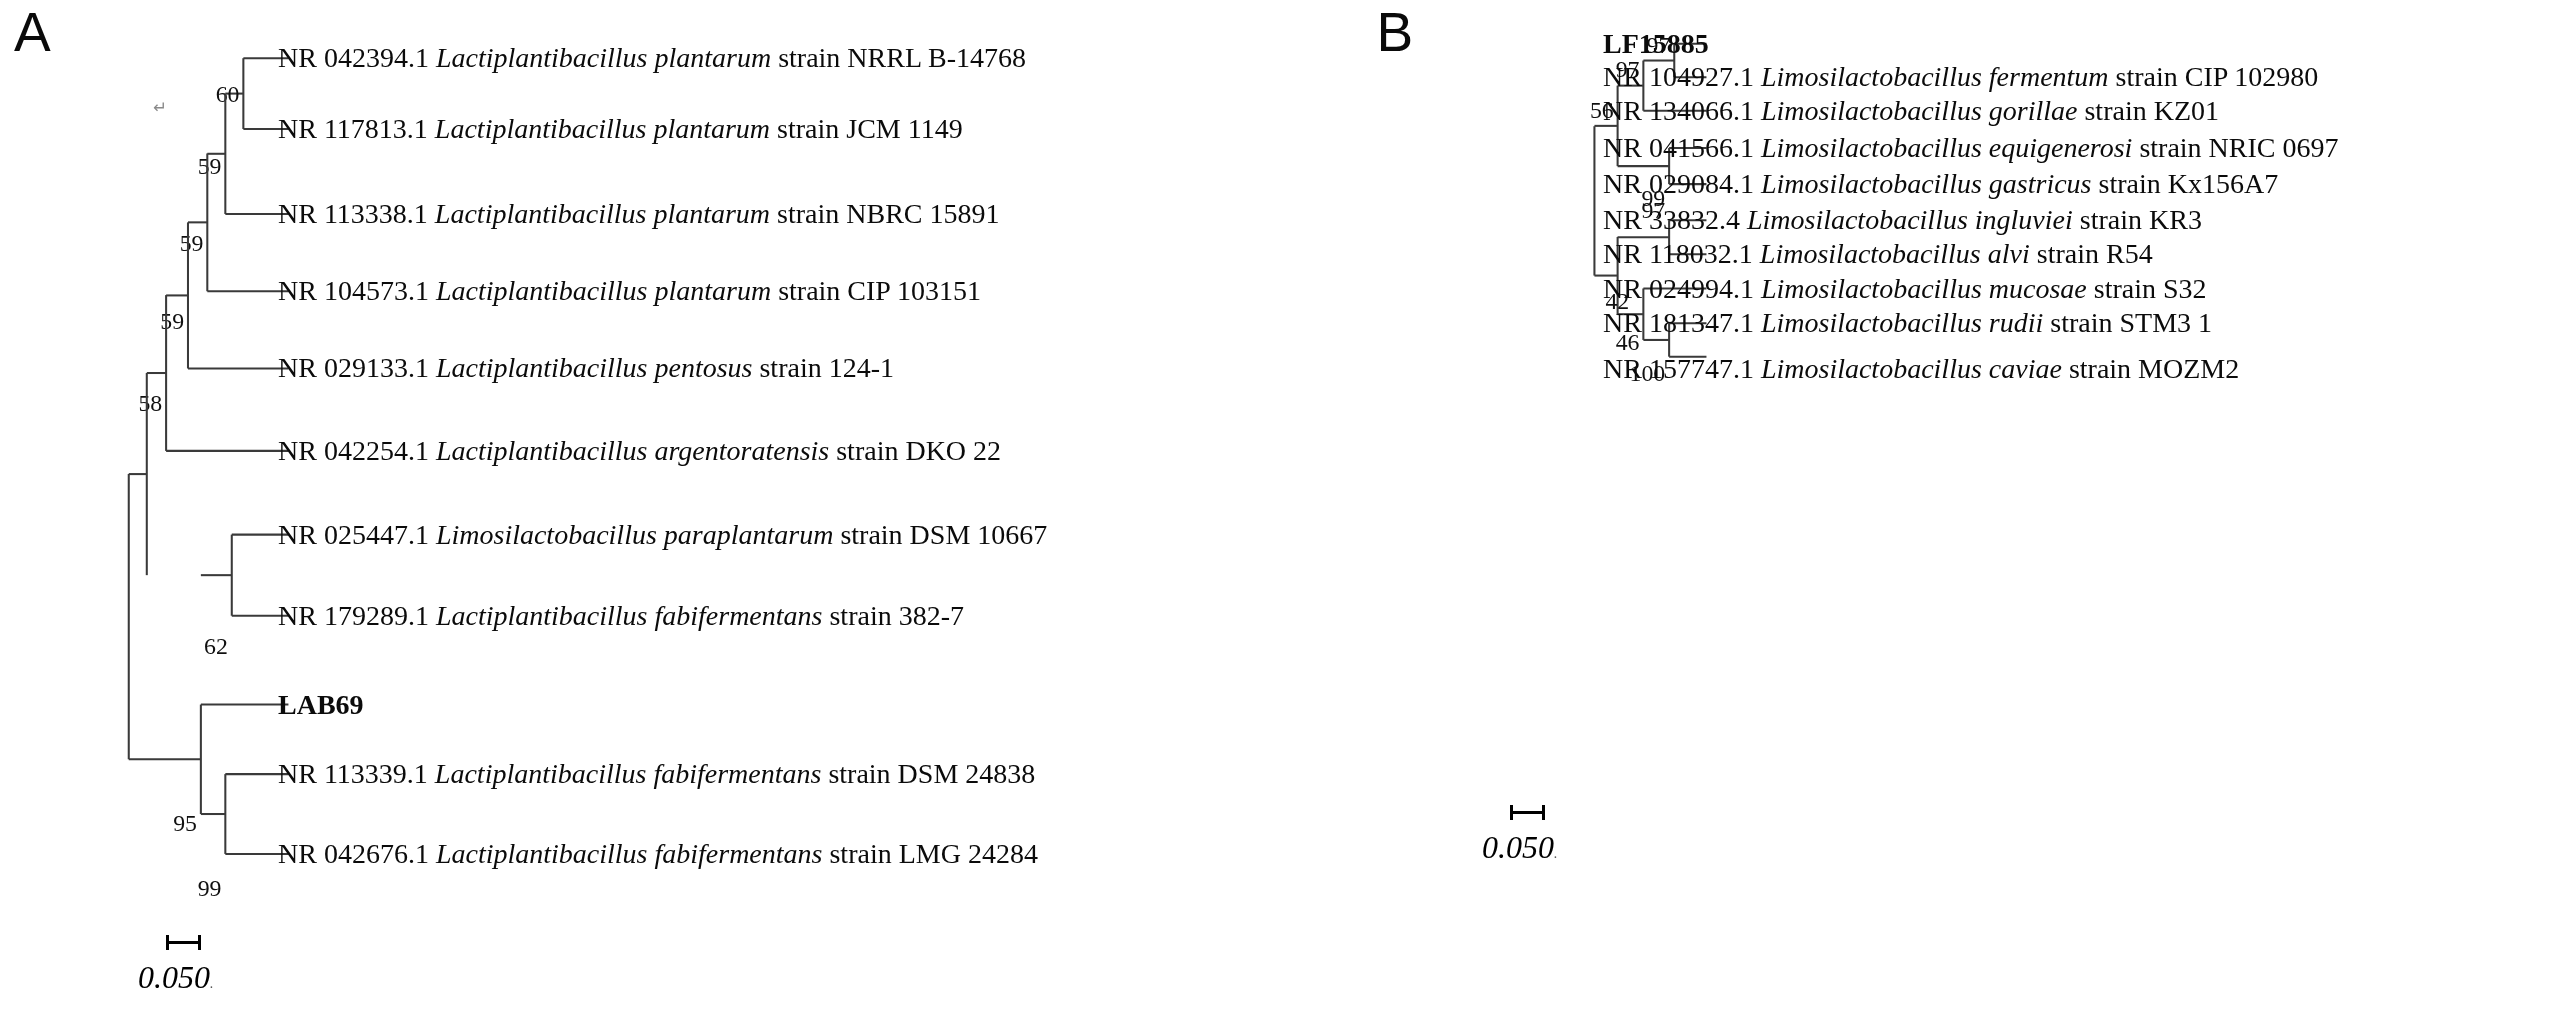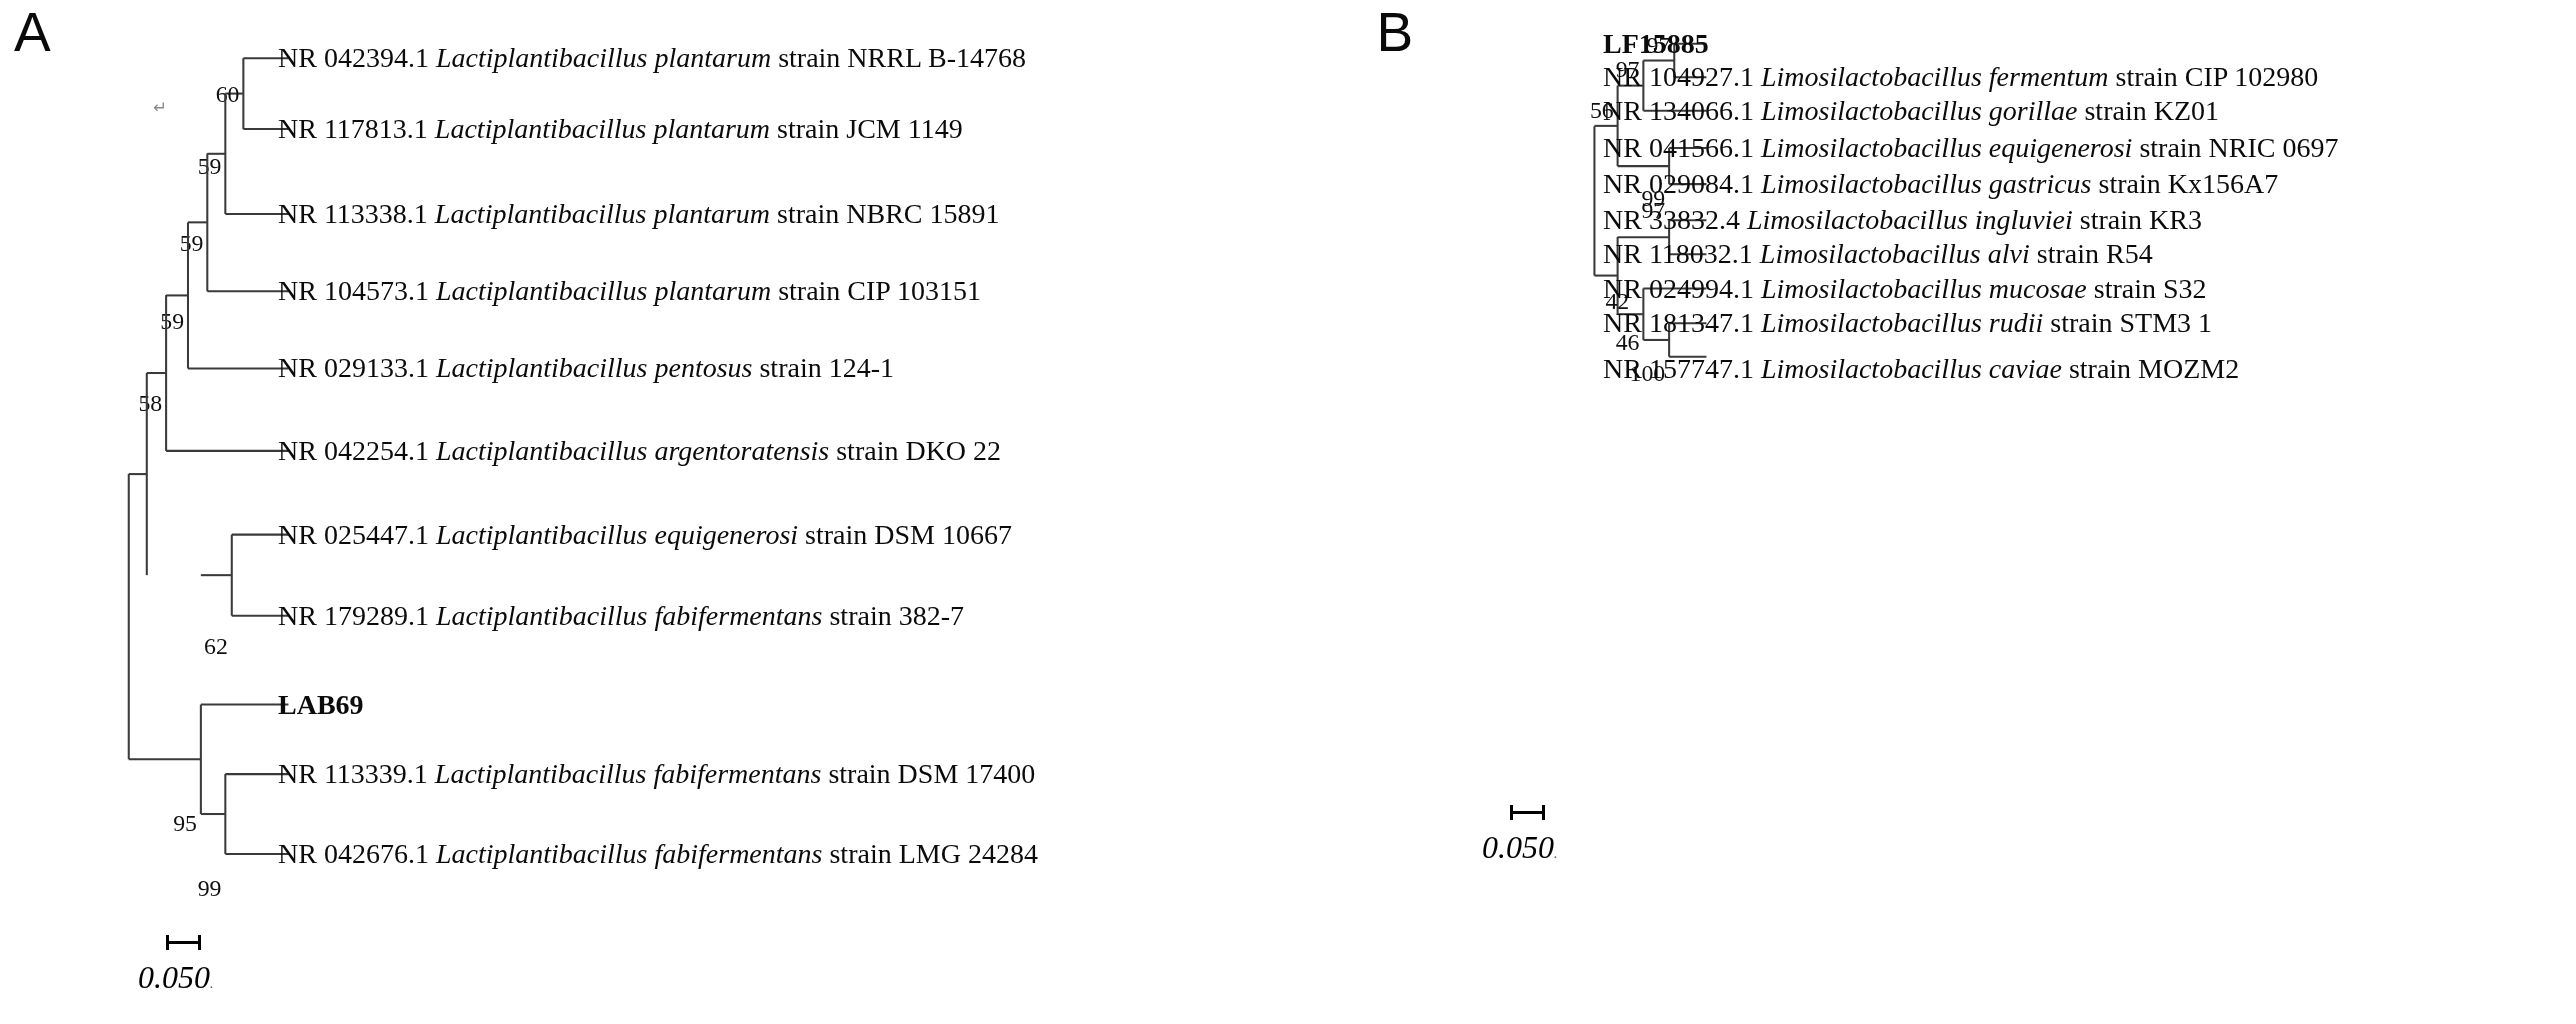--- a/index.html
+++ b/index.html
@@ -171,24 +171,24 @@
         </g>
       </svg>
 
     <div id="taxa-a">
         <div class="taxon" style="left: 278px; top: 58px;"><span>NR 042394.1 </span><span class="sp">Lactiplantibacillus plantarum</span><span> strain NRRL B-14768</span></div>
         <div class="taxon" style="left: 278px; top: 129px;"><span>NR 117813.1 </span><span class="sp">Lactiplantibacillus plantarum</span><span> strain JCM 1149</span></div>
         <div class="taxon" style="left: 278px; top: 214px;"><span>NR 113338.1 </span><span class="sp">Lactiplantibacillus plantarum</span><span> strain NBRC 15891</span></div>
         <div class="taxon" style="left: 278px; top: 291px;"><span>NR 104573.1 </span><span class="sp">Lactiplantibacillus plantarum</span><span> strain CIP 103151</span></div>
         <div class="taxon" style="left: 278px; top: 368px;"><span>NR 029133.1 </span><span class="sp">Lactiplantibacillus pentosus</span><span> strain 124-1</span></div>
         <div class="taxon" style="left: 278px; top: 451px;"><span>NR 042254.1 </span><span class="sp">Lactiplantibacillus argentoratensis</span><span> strain DKO 22</span></div>
-        <div class="taxon" style="left: 278px; top: 535px;"><span>NR 025447.1 </span><span class="sp">Lactiplantibacillus equigenerosi</span><span> strain DSM 10667</span></div>
+        <div class="taxon" style="left: 278px; top: 535px;"><span>NR 025447.1 </span><span class="sp">Limosilactobacillus paraplantarum</span><span> strain DSM 10667</span></div>
         <div class="taxon" style="left: 278px; top: 616px;"><span>NR 179289.1 </span><span class="sp">Lactiplantibacillus fabifermentans</span><span> strain 382-7</span></div>
         <div class="taxon query" style="left: 278px; top: 705px;"><span>LAB69</span></div>
-        <div class="taxon" style="left: 278px; top: 774px;"><span>NR 113339.1 </span><span class="sp">Lactiplantibacillus fabifermentans</span><span> strain DSM 17400</span></div>
+        <div class="taxon" style="left: 278px; top: 774px;"><span>NR 113339.1 </span><span class="sp">Lactiplantibacillus fabifermentans</span><span> strain DSM 24838</span></div>
         <div class="taxon" style="left: 278px; top: 854px;"><span>NR 042676.1 </span><span class="sp">Lactiplantibacillus fabifermentans</span><span> strain LMG 24284</span></div>
       </div>
 
     <div class="scalebar" id="scale-a">
       <div class="bar">
         <div class="capl"></div>
         <div class="hline"></div>
         <div class="capr"></div>
       </div>
       <div class="slabel"><span>0.050</span><span class="dot">.</span></div>

